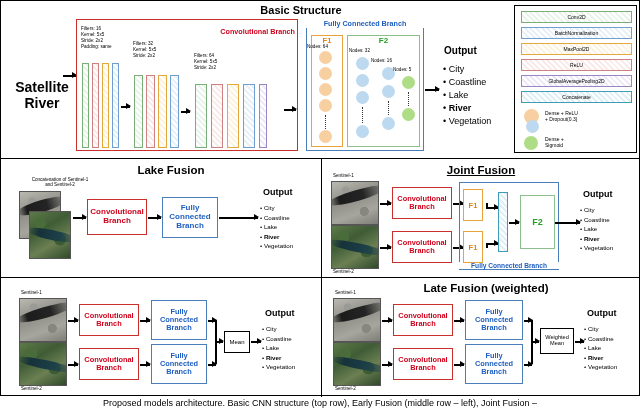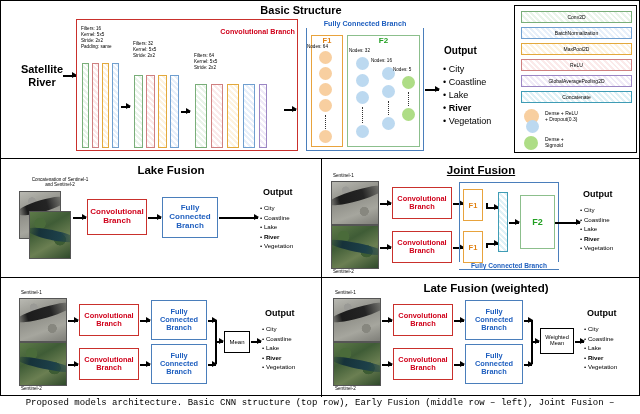--- a/index.html
+++ b/index.html
@@ -76,32 +76,32 @@
   .sat-s2 { background:
       radial-gradient(circle at 25% 25%, #4a6b3a 0 12%, transparent 13%),
       radial-gradient(circle at 75% 60%, #3d5c33 0 14%, transparent 15%),
       linear-gradient(150deg,#5d7a48 0%,#3f5c36 35%,#6b7f52 65%,#2f4a2b 100%); }
   .sat-s2::after { content:""; position:absolute; left:-10%; top:40%; width:130%; height:22%;
       background:linear-gradient(90deg,transparent,#16323a 25%,#1d4049 65%,transparent);
       border-radius:50%; transform:rotate(12deg); }
   .satcap { position:absolute; font-size:4.6px; color:#000; white-space:nowrap; }
 
   .caption { position:absolute; left:0; top:398px; width:640px; text-align:center;
-             font-family:Liberation Mono, monospace; font-size:9px; color:#000; white-space:nowrap; overflow:hidden; }
+             font-family:Liberation Sans, sans-serif; font-size:9px; color:#000; white-space:nowrap; overflow:hidden; }
 </style>
 </head>
 <body>
 
 <div class="figure">
 
   <div style="position:absolute;left:0;top:0;width:640px;height:157px;">
 
     <div class="title" style="position:absolute;left:210px;top:3px;width:180px;font-size:11px;">Basic Structure</div>
 
-    <div style="position:absolute;left:6px;top:62px;width:70px;text-align:center;font-weight:bold;font-size:11px;line-height:1.15;">
+    <div style="position:absolute;left:6px;top:78px;width:70px;text-align:center;font-weight:bold;font-size:14px;line-height:1.15;">
       <div>Satellite</div>
       <div>River</div>
     </div>
     <div class="arrow" style="left:62px;top:74px;width:13px;"></div>
 
     <div style="position:absolute;left:75px;top:18px;width:222px;height:132px;border:1.4px solid #c9302c;"></div>
     <div style="position:absolute;left:178px;top:26px;width:116px;text-align:right;font-size:7.2px;font-weight:bold;color:#d0021b;">Convolutional Branch</div>
 
     <div class="note" style="left:80px;top:25px;">
       <div>Filters: 16</div>

